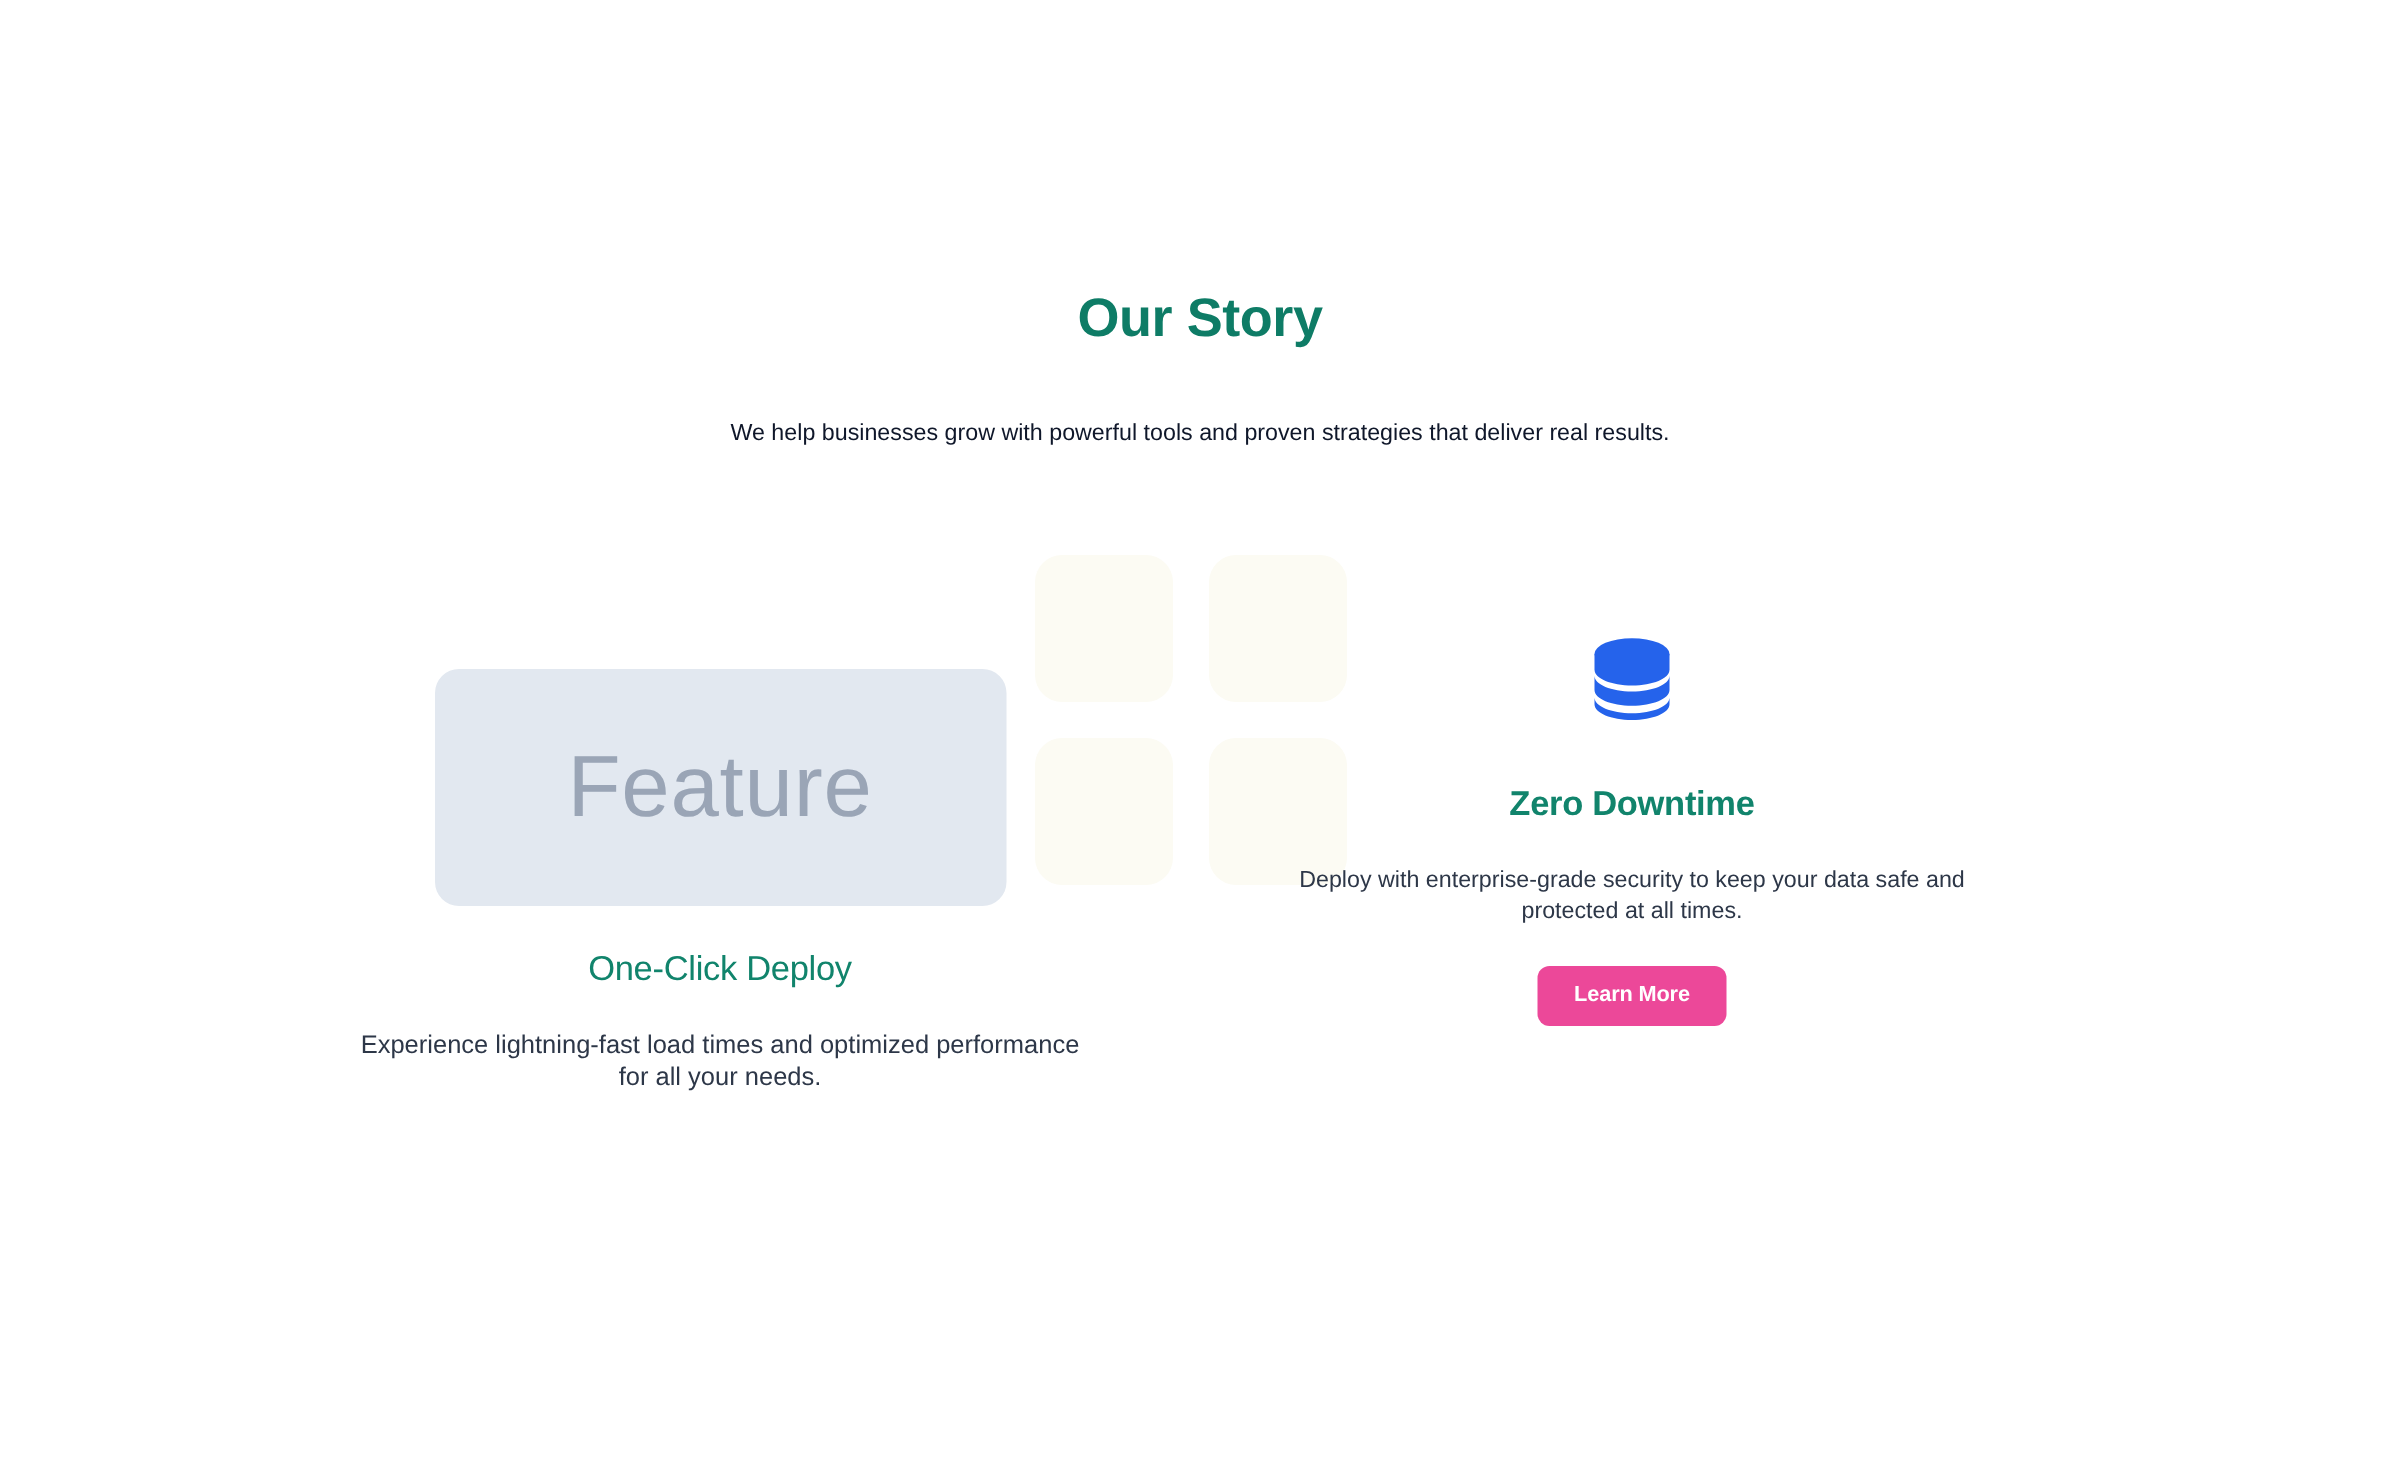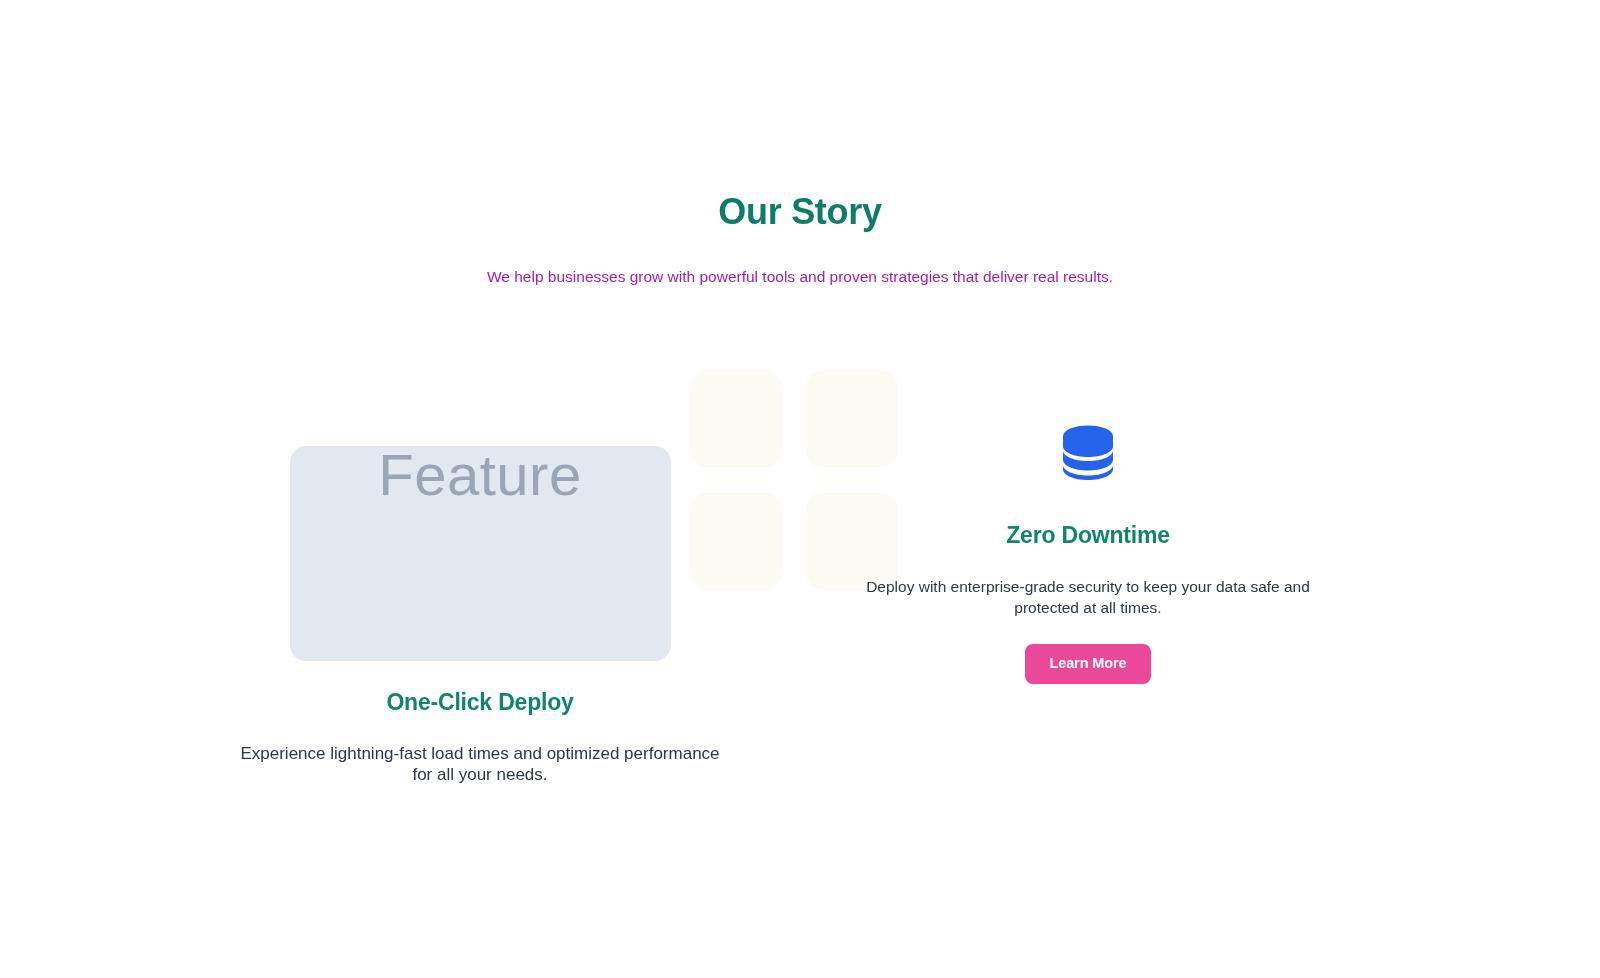--- a/index.html
+++ b/index.html
@@ -27,26 +27,26 @@
   }
   .section-title {
     margin: 0;
     font-size: 36px;
     line-height: 44px;
     font-weight: 700;
     letter-spacing: -0.3px;
     color: #0e7c66;
   }
   .section-subtitle {
-    margin: 4px;
+    margin: 16px;
     padding-top: 28px;
     font-size: 15.5px;
     line-height: 22px;
     font-weight: 400;
-    color: #a21caf;
+    color: #0f172a;
   }
 
   
   .deco-grid {
     position: absolute;
     left: 690px;
     top: 370px;
     width: 208px;
     height: 214px;
     display: grid;
@@ -64,41 +64,41 @@
   .col-left {
     position: absolute;
     left: 230px;
     top: 446px;
     width: 500px;
     text-align: center;
     z-index: 2;
   }
   .feature-card {
     width: 381px;
-    height: 215px;
+    height: 158px;
     margin: 0 auto;
     background: #e2e8f0;
     border-radius: 16px;
     display: flex;
-    align-items: flex-start;
+    align-items: center;
     justify-content: center;
   }
   .feature-card-label {
     font-size: 58px;
     line-height: 58px;
     font-weight: 400;
     color: #9aa5b6;
     letter-spacing: 0.5px;
   }
   .left-title {
     margin: 0;
     padding-top: 26px;
     font-size: 23px;
     line-height: 30px;
-    font-weight: 700;
+    font-weight: 400;
     color: #11846c;
     letter-spacing: -0.2px;
   }
   .left-desc {
     margin: 0 auto;
     padding-top: 26px;
     width: 480px;
     font-size: 17px;
     line-height: 21px;
     font-weight: 400;

